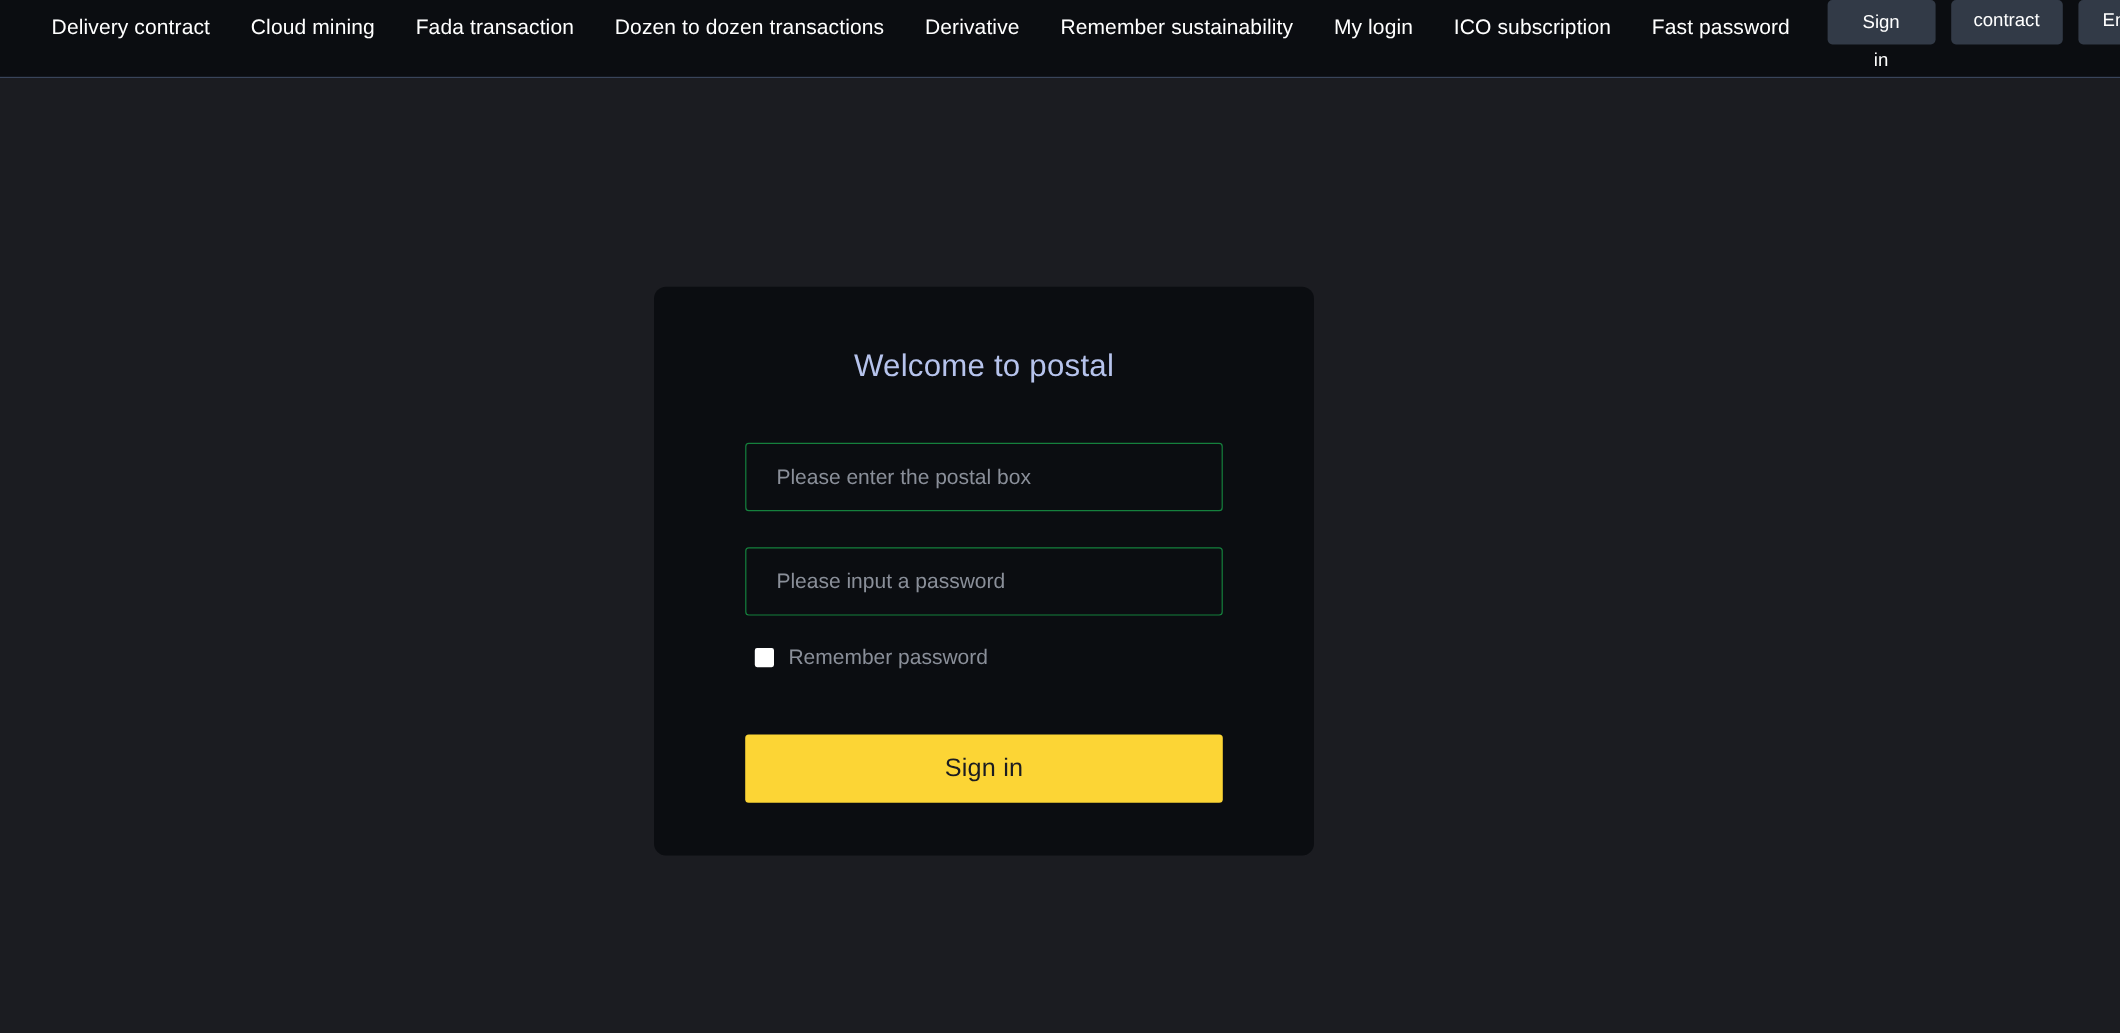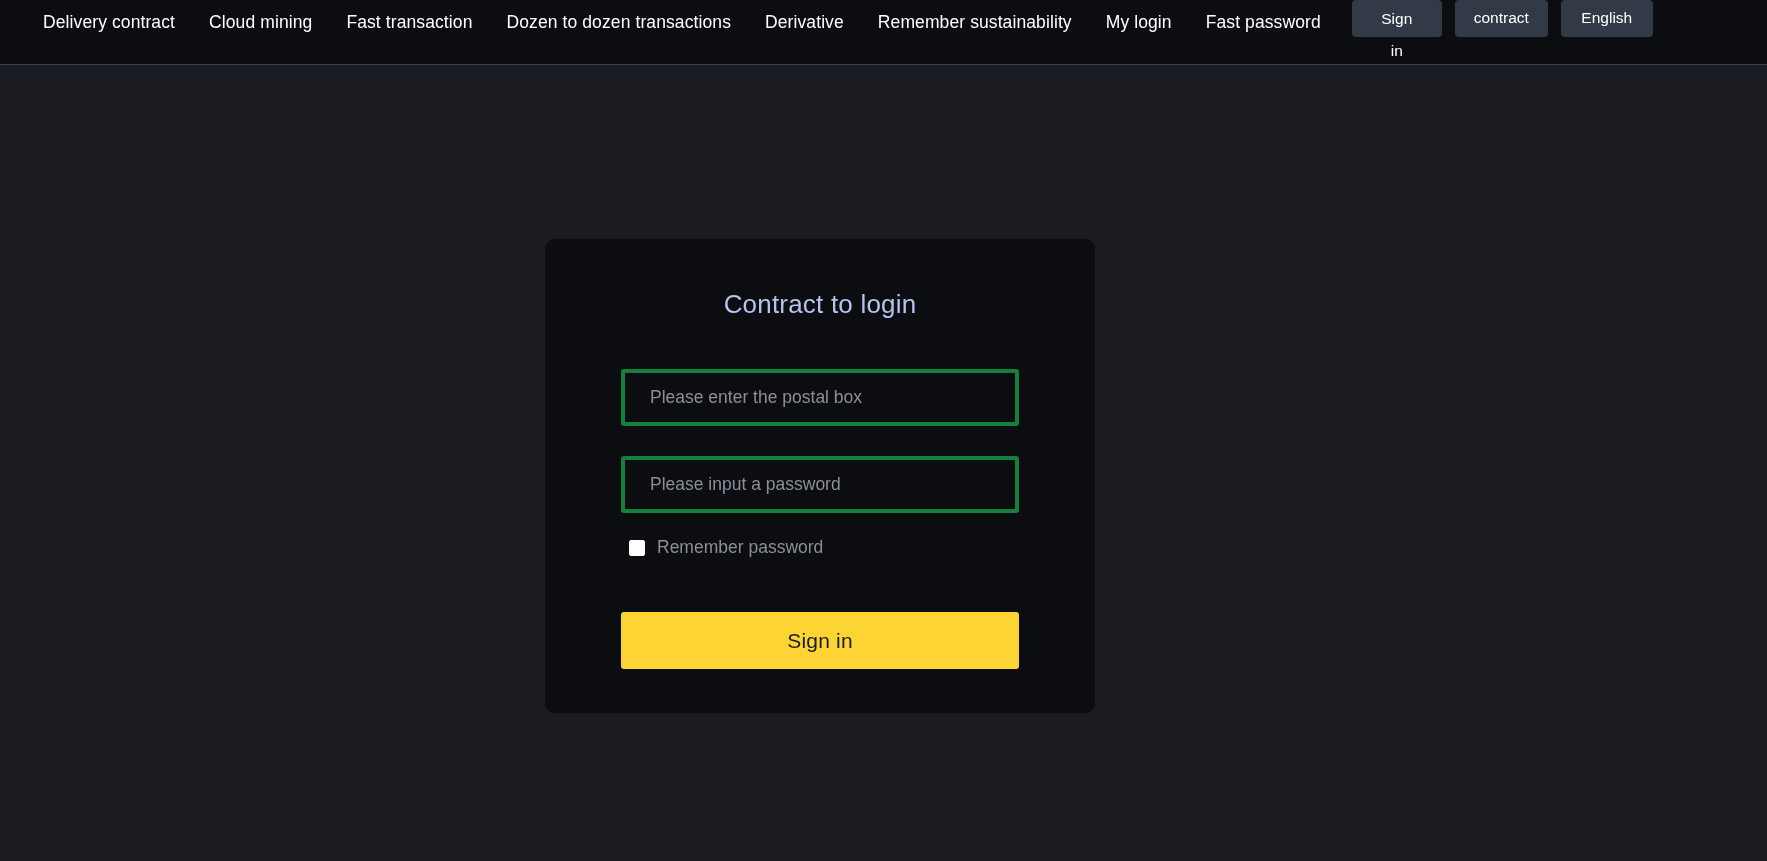--- a/index.html
+++ b/index.html
@@ -111,21 +111,21 @@
 
   .form-area {
     padding: 0 76px;
     margin-top: 49px;
   }
 
   .field {
     width: 398px;
     height: 57px;
     background: #0b0d11;
-    border: 4px solid #15803d;
+    border: 1px solid #15803d;
     border-radius: 3px;
     color: #c9cdd4;
     font-family: "Liberation Sans", sans-serif;
     font-size: 17.5px;
     padding: 0 25px;
     outline: none;
     display: block;
   }
 
   .field::placeholder {
@@ -175,39 +175,40 @@
   }
 </style>
 </head>
 <body>
 
 <div class="navbar">
 
   <nav class="nav-links">
     <a class="nav-link">Delivery contract</a>
     <a class="nav-link">Cloud mining</a>
-    <a class="nav-link">Fast transaction</a>
+    <a class="nav-link">Fada transaction</a>
     <a class="nav-link">Dozen to dozen transactions</a>
     <a class="nav-link">Derivative</a>
     <a class="nav-link">Remember sustainability</a>
     <a class="nav-link">My login</a>
+    <a class="nav-link">ICO subscription</a>
     <a class="nav-link">Fast password</a>
   </nav>
 
   <div class="nav-actions">
     <button class="nav-btn nav-btn-signin">Sign in</button>
     <button class="nav-btn nav-btn-register">contract</button>
     <button class="nav-btn nav-btn-lang">English</button>
   </div>
 
 </div>
 
 <div class="login-card">
 
-  <h1 class="card-title">Contract to login</h1>
+  <h1 class="card-title">Welcome to postal</h1>
 
   <div class="form-area">
 
     <input class="field" type="text" placeholder="Please enter the postal box" style="">
 
     <div class="field-gap"></div>
 
     <input class="field" type="password" placeholder="Please input a password" style="">
 
     <div class="remember-row">

